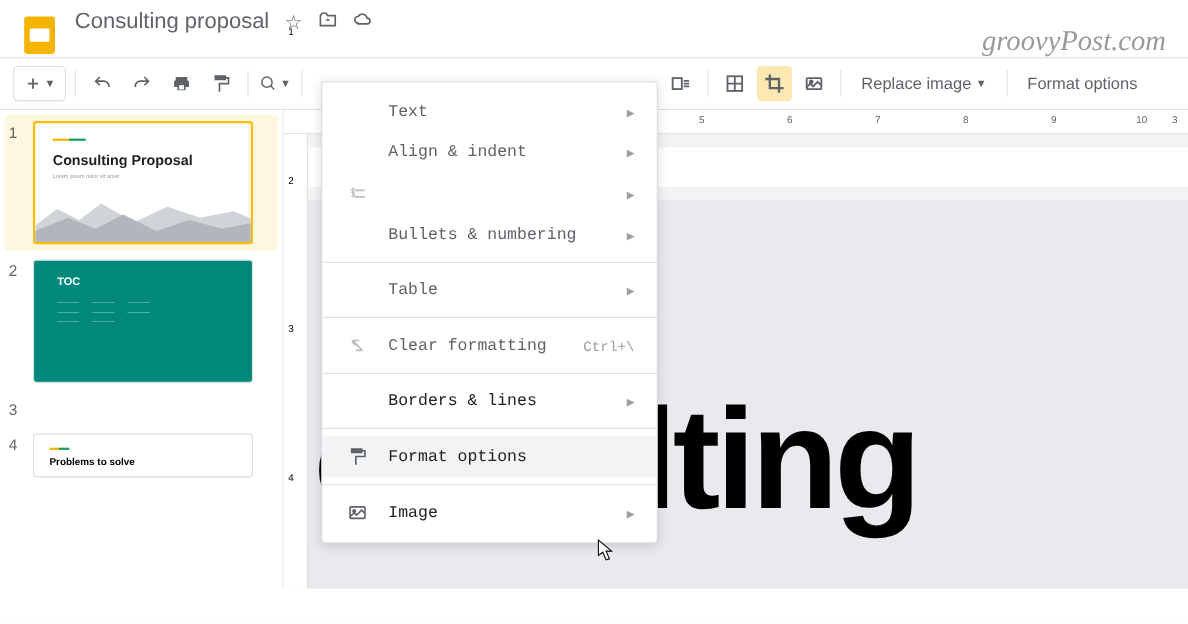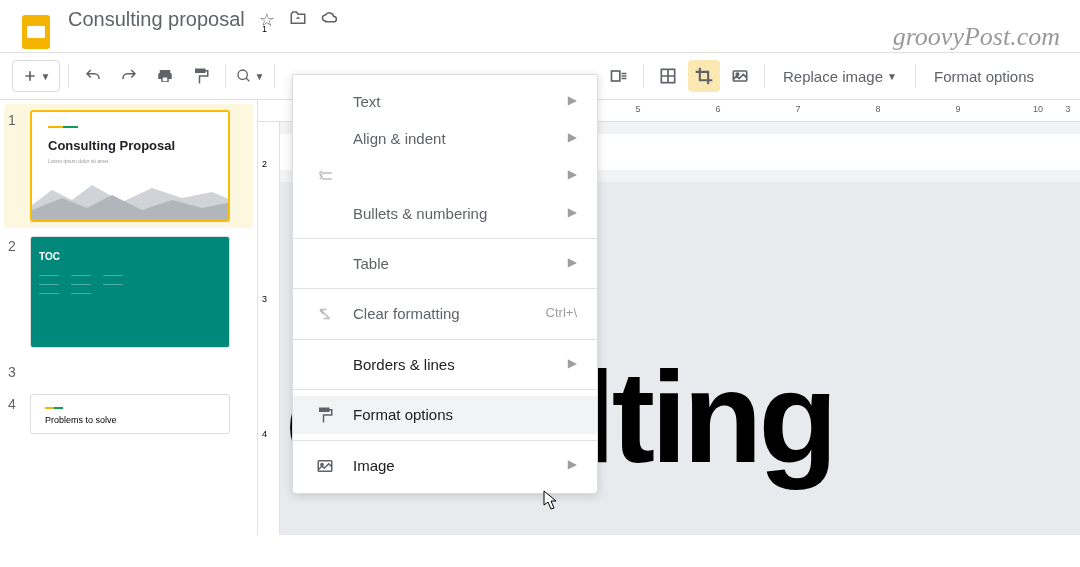--- a/index.html
+++ b/index.html
@@ -35,51 +35,51 @@
     .thumb { width: 200px; height: 112px; border: 1px solid #dadce0; border-radius: 3px; background: #fff; position: relative; overflow: hidden; }
     .thumb.selected { border: 2px solid #fbbc04; }
     .thumb-wrap.selected-wrap { background: #fef7e0; padding: 6px 4px; margin: -6px -4px 8px; border-radius: 4px; }
     
     .slide1-content { padding: 14px 16px; }
     .slide1-bar { width: 30px; height: 2px; background: linear-gradient(90deg, #f4b400 50%, #0f9d58 50%); margin-bottom: 10px; }
     .slide1-title { font-size: 13px; font-weight: bold; color: #202124; line-height: 1.2; }
     .slide1-sub { font-size: 5px; color: #999; margin-top: 4px; }
     .slide1-mtn { position: absolute; bottom: 0; left: 0; right: 0; height: 40px; }
     
-    .slide2 { background: #00897b; padding: 14px 8px; color: #fff; }
+    .slide2 { background: #00897b; padding: 14px 21px; color: #fff; }
     .slide2-toc { font-size: 10px; font-weight: bold; margin-bottom: 10px; }
     .slide2-cols { display: flex; gap: 12px; }
     .slide2-col { display: flex; flex-direction: column; gap: 4px; }
     .slide2-item { font-size: 4px; }
     
     .slide3 { padding: 14px 16px; }
     .slide3-bar { width: 18px; height: 2px; background: linear-gradient(90deg, #f4b400 50%, #0f9d58 50%); margin-bottom: 6px; }
     .slide3-title { font-size: 10px; font-weight: bold; }
     .slide3-lines { margin-top: 8px; }
     .slide3-line { height: 2px; background: #e0e0e0; margin-bottom: 3px; }
     .slide3-mtn { position: absolute; bottom: 0; left: 0; right: 0; height: 28px; }
     
     .slide4 { padding: 12px 14px; }
-    .slide4-title { font-size: 9px; font-weight: normal; }
+    .slide4-title { font-size: 9px; font-weight: bold; }
     
     .canvas-area { flex: 1; background: #f1f3f4; position: relative; }
     .ruler-h { height: 22px; background: #fff; border-bottom: 1px solid #e0e0e0; display: flex; align-items: flex-end; padding-left: 22px; font-size: 10px; color: #5f6368; position: relative; }
     .ruler-label { position: absolute; bottom: 7px; font-size: 9px; transform: translateX(-50%); }
     .ruler-v { position: absolute; left: 0; top: 22px; bottom: 0; width: 22px; background: #fff; border-right: 1px solid #e0e0e0; }
     .ruler-v .ruler-label { left: 4px; transform: translateY(-50%); }
     
     .slide-canvas { position: absolute; left: 22px; top: 22px; right: 0; bottom: 0; }
     .banner { position: absolute; top: 12px; left: 0; right: 0; background: #fff; padding: 10px 20px; font-size: 14px; color: #202124; }
     .canvas-main { position: absolute; top: 60px; left: 0; right: 0; bottom: 0; background: #e8eaed; }
     .floating-controls { position: absolute; top: 124px; left: 18px; display: flex; gap: 10px; align-items: center; }
     .float-btn { width: 38px; height: 38px; background: #fff; border-radius: 6px; display: flex; align-items: center; justify-content: center; box-shadow: 0 1px 3px rgba(0,0,0,0.15); cursor: pointer; }
     .big-text { position: absolute; top: 160px; left: 5px; font-size: 130px; font-weight: bold; color: #000; letter-spacing: -4px; }
     
     .dropdown { position: absolute; left: 292px; top: 74px; width: 306px; background: #fff; border: 1px solid #dadce0; box-shadow: 0 2px 10px rgba(0,0,0,0.15); border-radius: 0 0 4px 4px; z-index: 100; padding: 8px 0; }
-    .dd-item { display: flex; align-items: flex-start; padding: 10px 20px; font-size: 15px; color: #5f6368; cursor: pointer; position: relative; }
+    .dd-item { display: flex; align-items: flex-end; padding: 10px 20px; font-size: 15px; color: #5f6368; cursor: pointer; position: relative; font-family: Liberation Mono, monospace; }
     .dd-item.enabled { color: #202124; }
     .dd-item.hover { background: #f1f3f4; }
     .dd-icon { width: 24px; margin-right: 16px; display: flex; align-items: center; justify-content: center; color: #9e9e9e; }
     .dd-arrow { margin-left: auto; color: #9e9e9e; font-size: 12px; }
     .dd-shortcut { margin-left: auto; color: #9e9e9e; font-size: 13px; }
     .dd-sep { height: 1px; background: #e0e0e0; margin: 6px 0; }
     
     .cursor { position: absolute; left: 543px; top: 490px; z-index: 200; pointer-events: none; }
     
     svg { display: block; }

